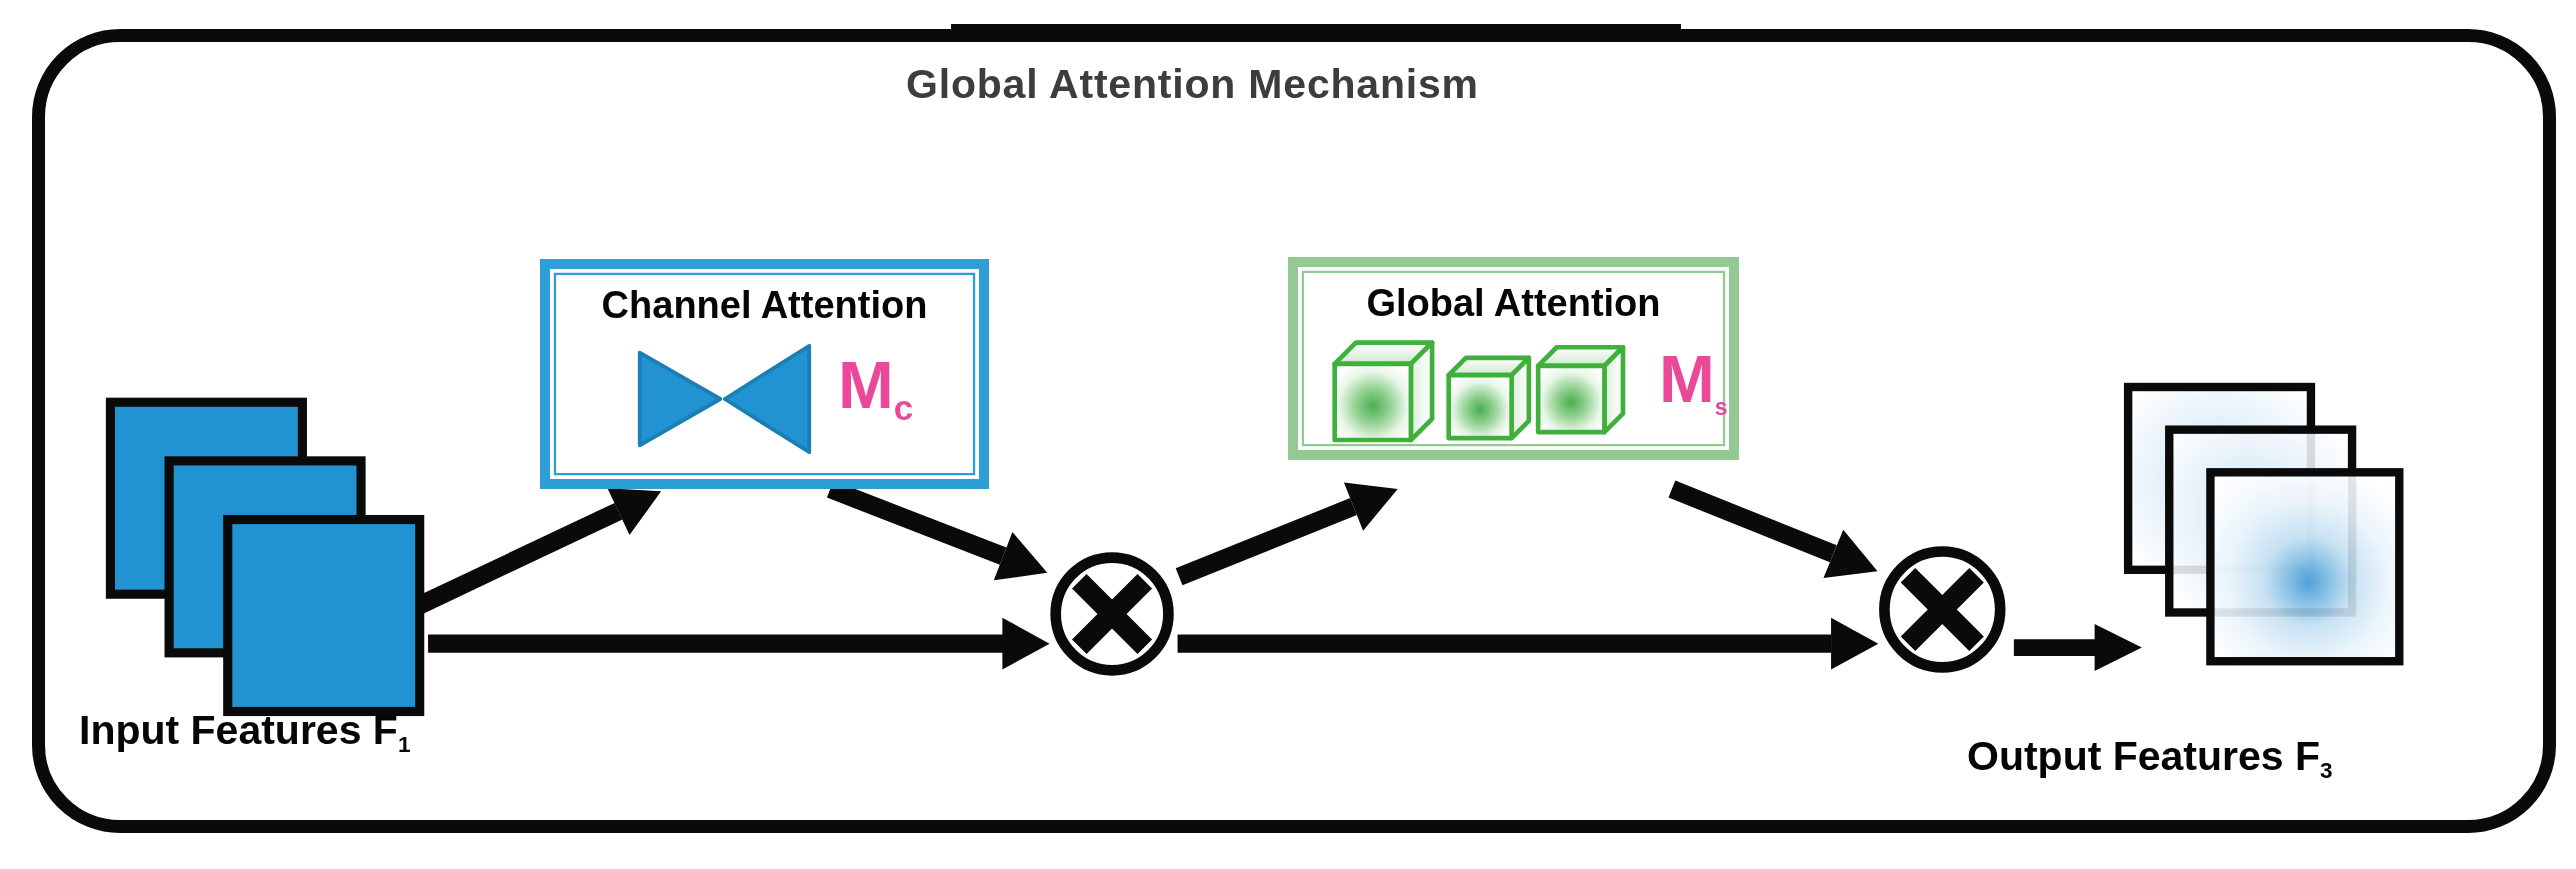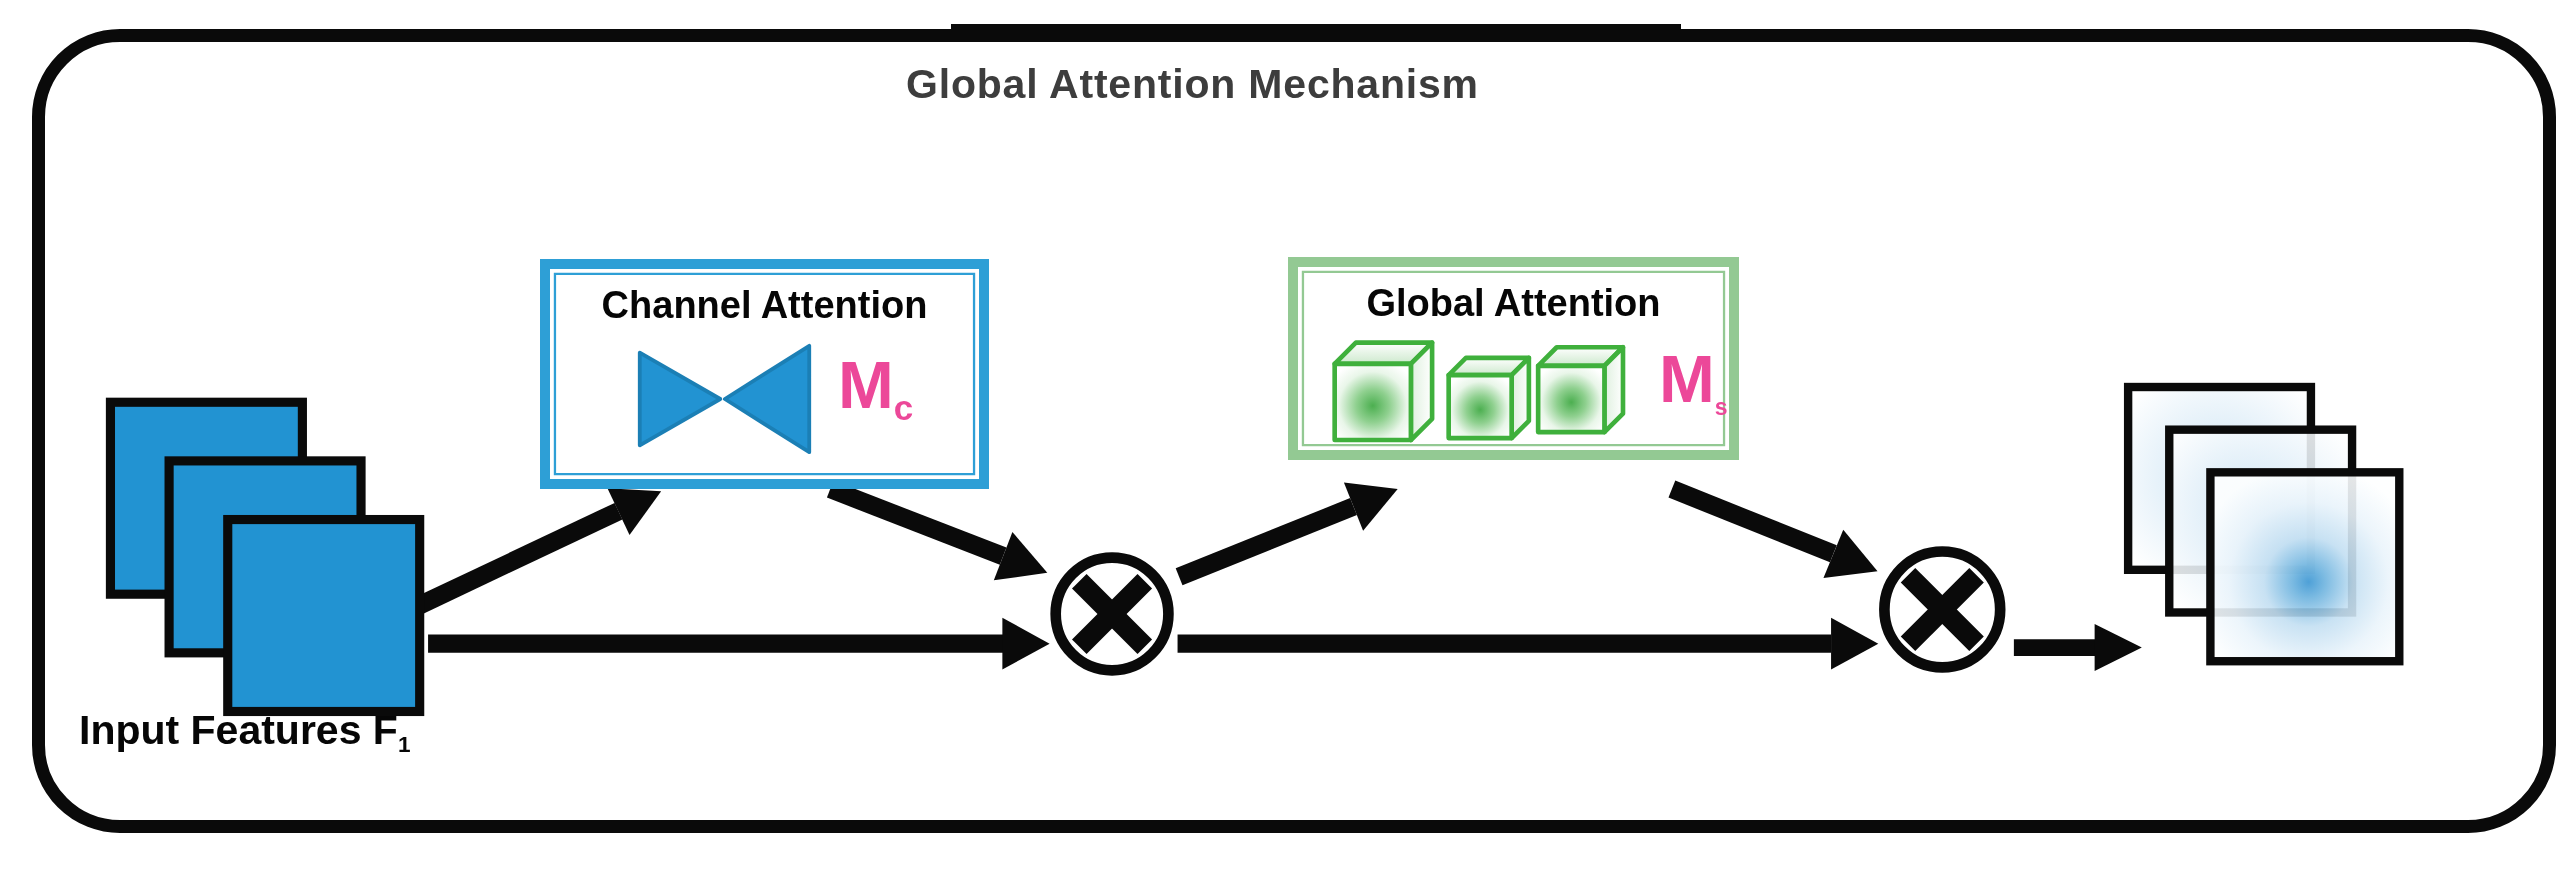--- a/index.html
+++ b/index.html
@@ -206,15 +206,16 @@
 
       <polygon class="cube" fill="url(#gTop)" points="315,48 343,20 443,20 415,48"></polygon>
       <polygon class="cube" fill="url(#gSide)" points="415,48 443,20 443,120 415,148"></polygon>
       <rect class="cube" fill="url(#gFace)" x="315" y="48" width="100" height="100"></rect>
     </svg>
     <div class="msym"><span>M</span><span class="msub-s">s</span></div>
   </div>
 
   <div class="feat-label input-label"><span>Input Features F</span><span class="fsub">1</span></div>
 
+  <div class="feat-label output-label"><span>Output Features F</span><span class="fsub">3</span></div>
 
 </div>
 
 
 </body></html>

